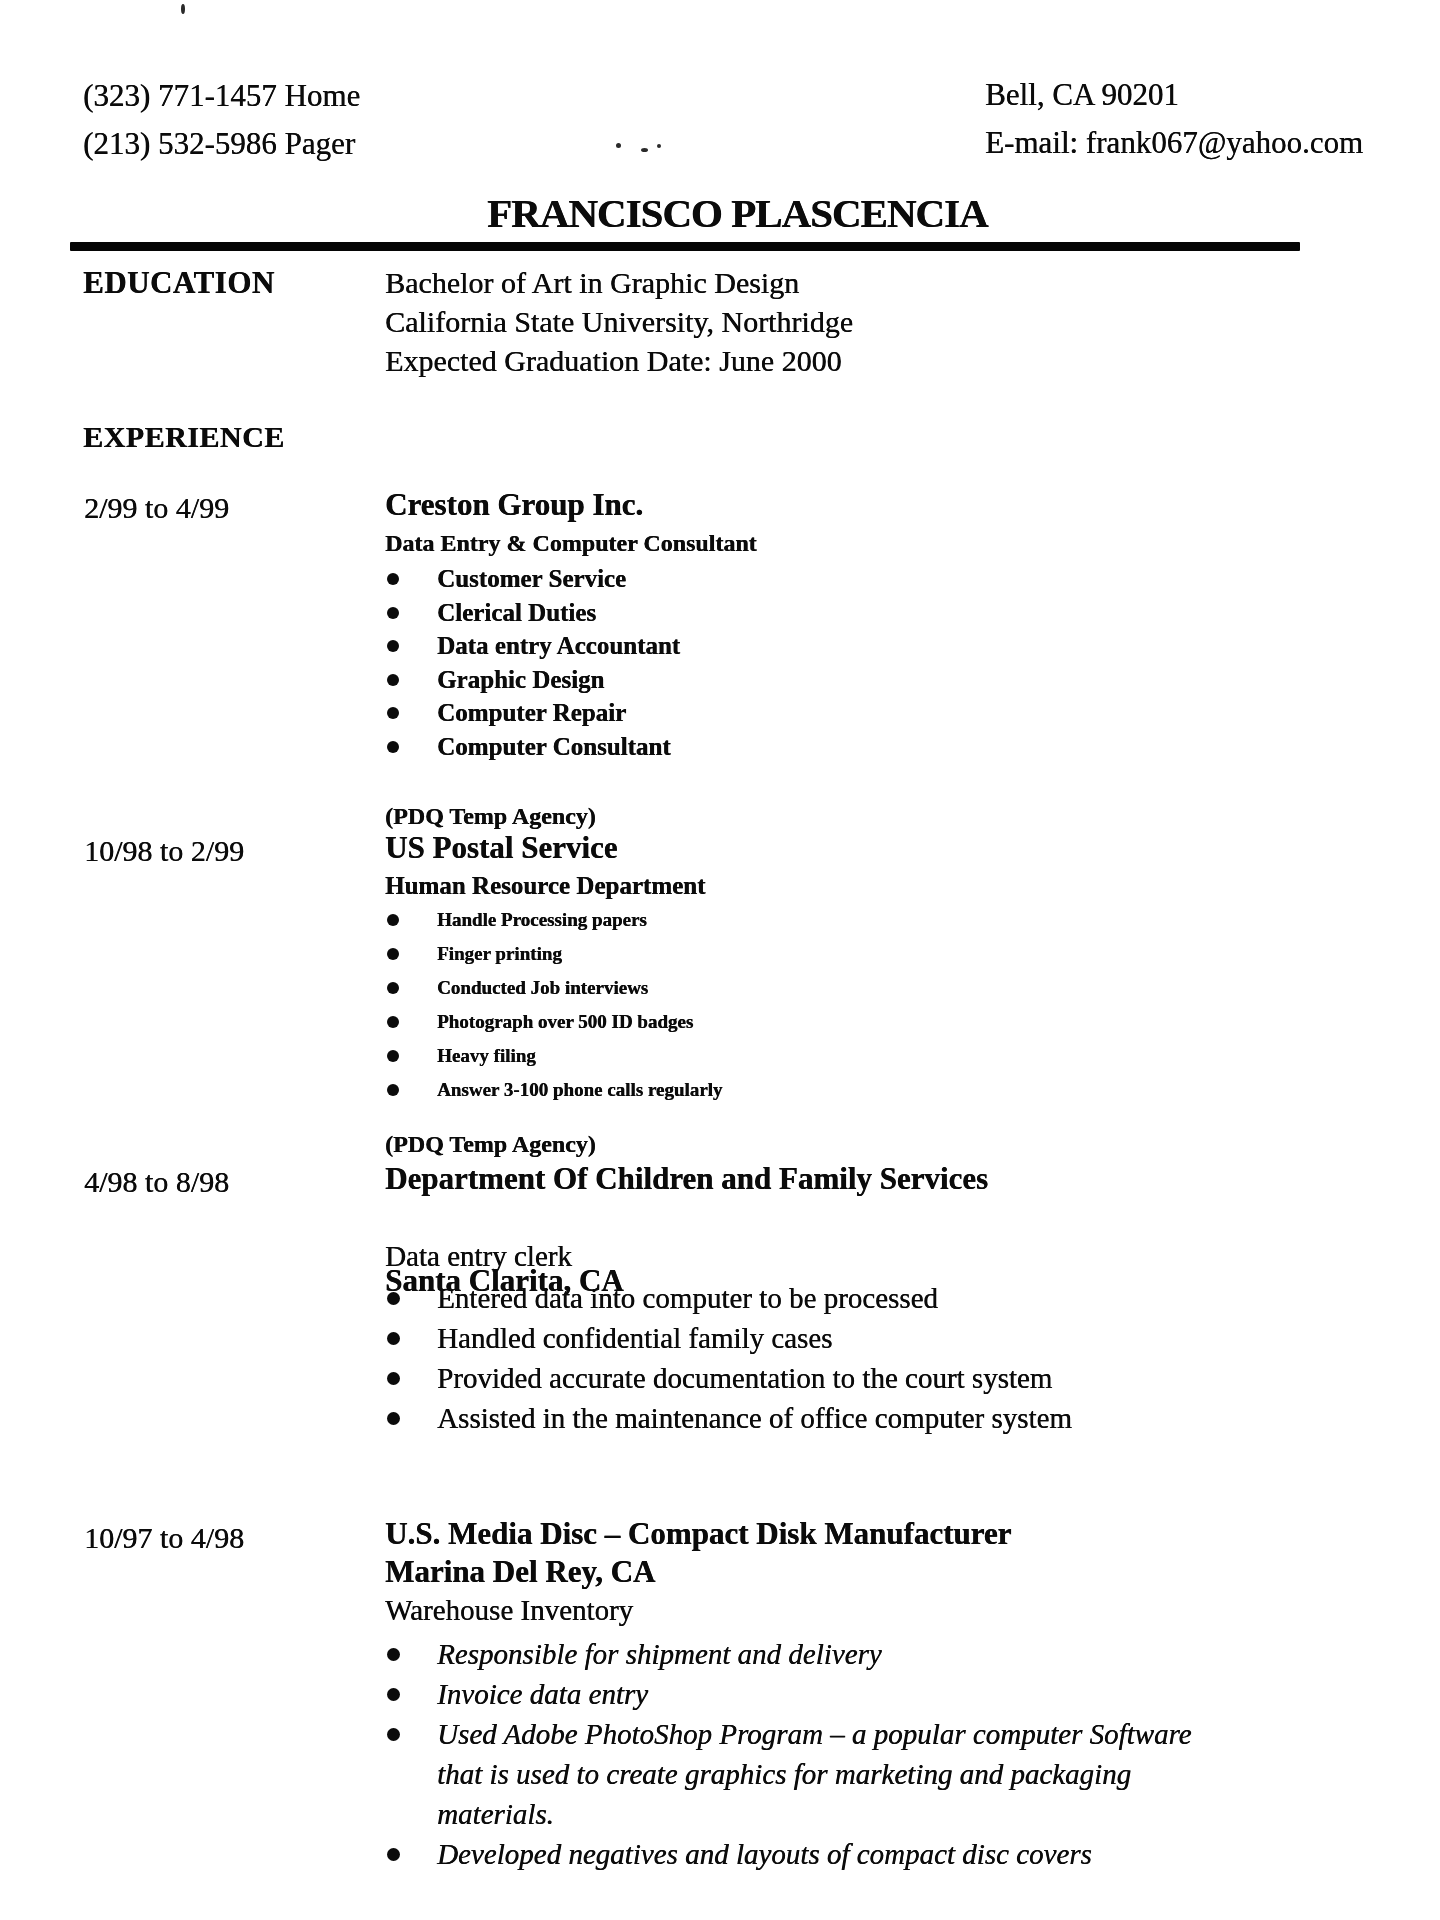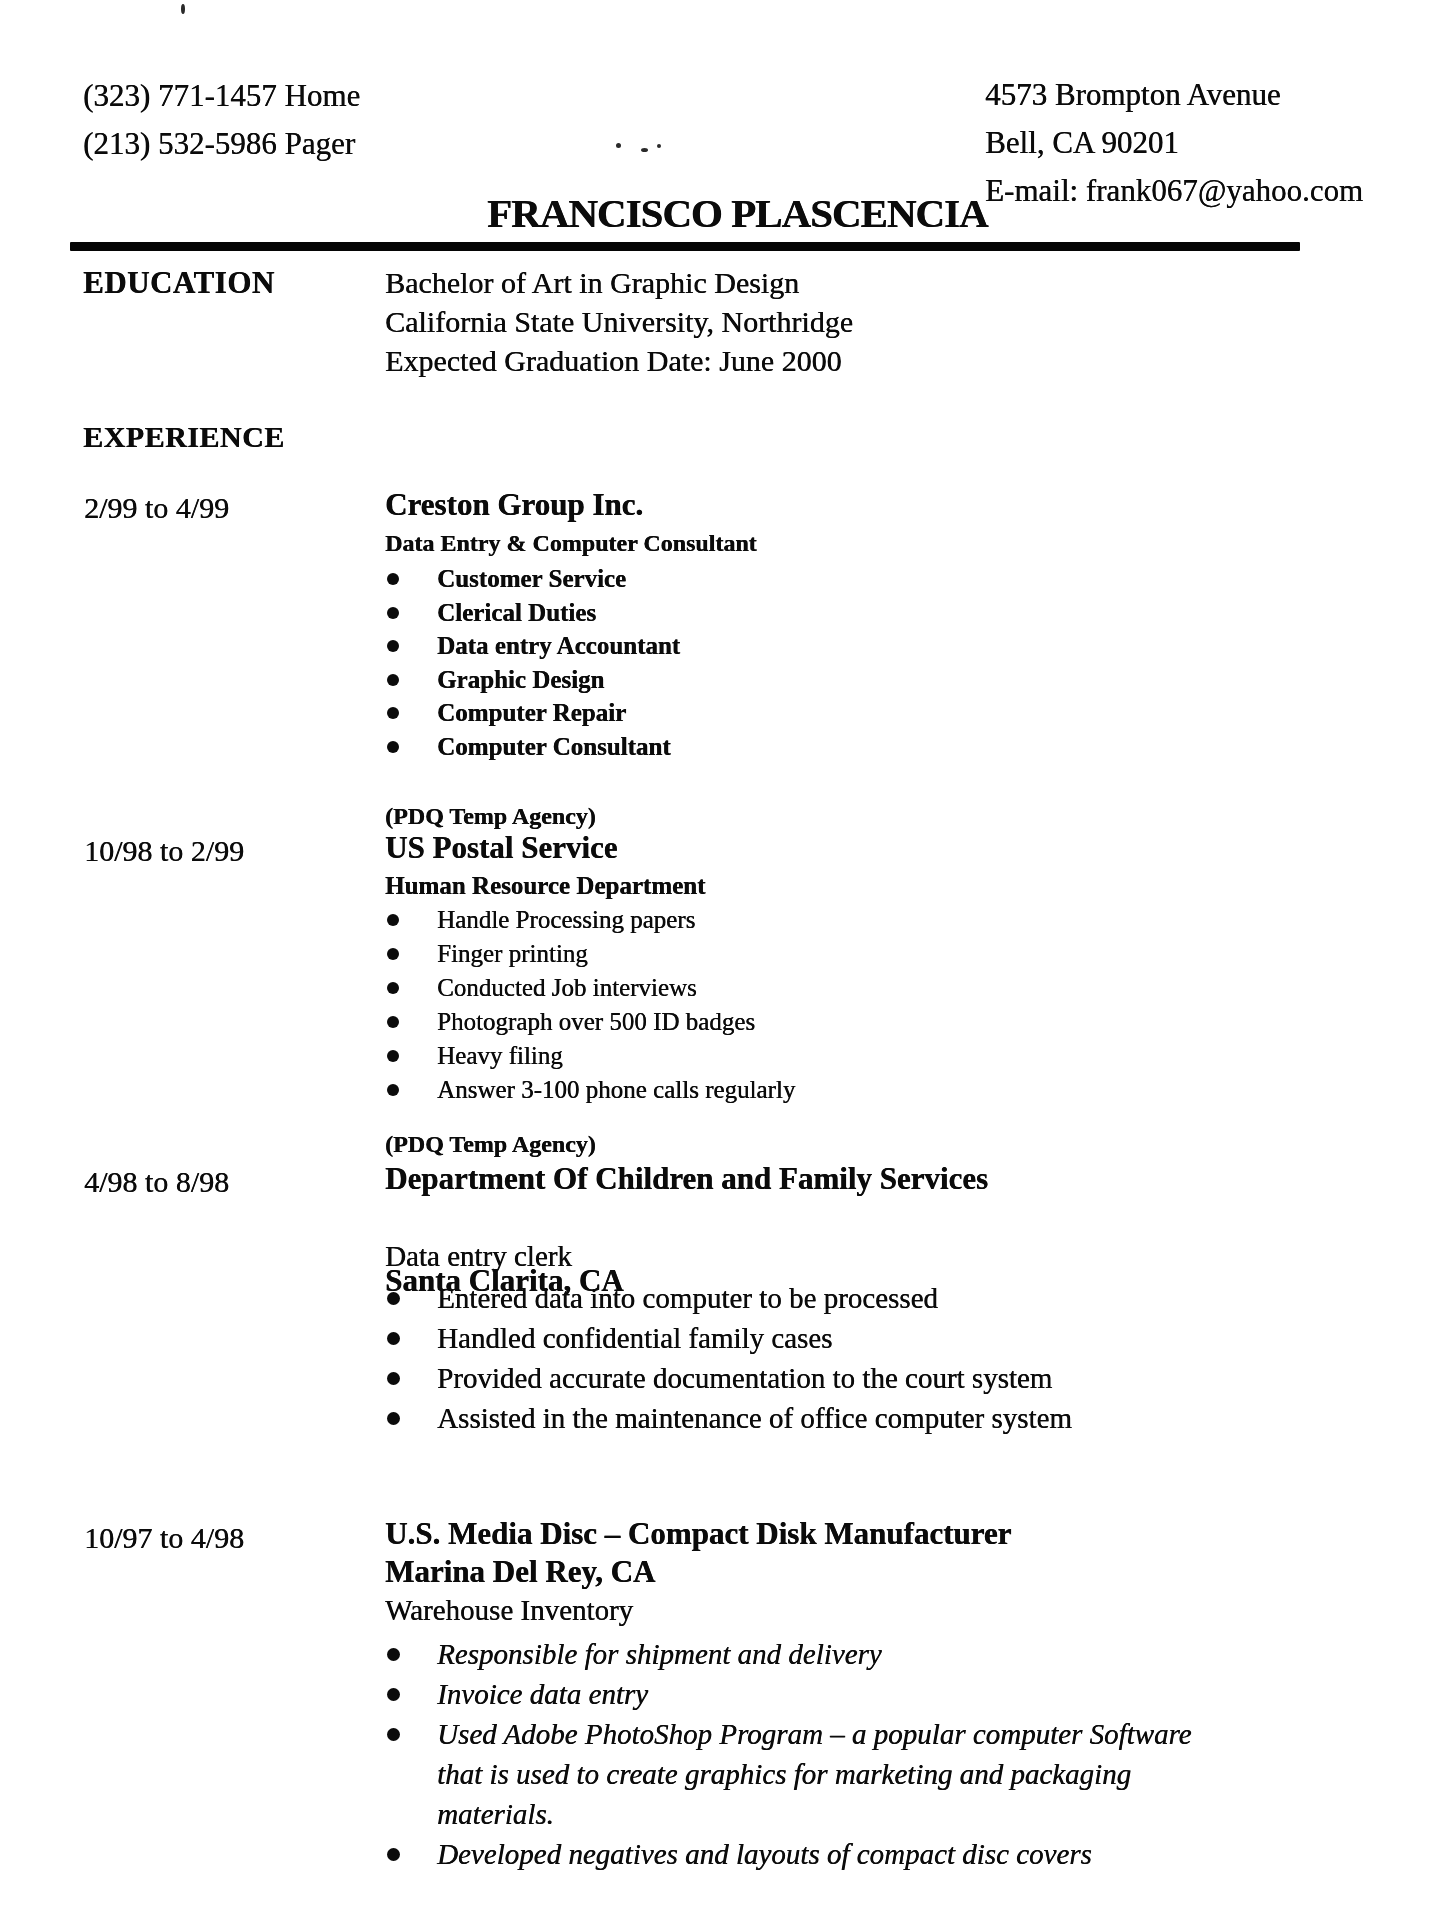--- a/index.html
+++ b/index.html
@@ -23,21 +23,21 @@
   .s24{font-size:24px;}
   .lh48 > div{line-height:48px;}
   .lh39 > div{line-height:39px;}
   .rule{position:absolute;left:70px;top:242px;width:1230px;height:9px;background:#050505;border-radius:1px;}
   ul.bullets{position:absolute;margin:0;padding:0;list-style:none;color:#0b0b0b;}
   ul.bullets li{position:relative;padding-left:52px;white-space:nowrap;
      text-shadow:0.4px 0 0 currentColor;}
   ul.bullets li::before{content:"";position:absolute;left:2px;border-radius:50%;background:#0b0b0b;}
   ul.bl-sm li{font-size:25px;font-weight:bold;line-height:33.6px;}
   ul.bl-sm li::before{width:12px;height:12px;top:11px;}
-  ul.bl-sm2 li{font-size:25px;font-weight:normal;line-height:34px;}
+  ul.bl-sm2 li{font-size:19px;font-weight:bold;line-height:34px;}
   ul.bl-sm2 li::before{width:12px;height:12px;top:11px;}
   ul.bl-lg li{font-size:29px;font-weight:normal;line-height:40px;}
   ul.bl-lg li::before{width:13px;height:13px;top:14px;}
   ul.bl-lg li.wrap{white-space:normal;width:760px;}
   .spk{position:absolute;background:#2a2a2a;border-radius:50%;}
 </style>
 </head>
 <body>
 
 <div class="page">
@@ -46,21 +46,20 @@
   <div class="spk" style="left:616px;top:143px;width:5px;height:5px;"></div>
   <div class="spk" style="left:641px;top:148px;width:7px;height:4px;"></div>
   <div class="spk" style="left:657px;top:144px;width:4px;height:4px;"></div>
 
   <div class="t s31 lh48" style="left:83px;top:72px;">
     <div>(323) 771-1457 Home</div>
     <div>(213) 532-5986 Pager</div>
   </div>
 
   <div class="t s31 lh48" style="left:985px;top:71px;">
-    <div>4573 Brompton Avenue</div>
     <div>Bell, CA 90201</div>
     <div>E-mail: frank067@yahoo.com</div>
   </div>
 
   <div class="t s41 b" style="left:487px;top:187px;">FRANCISCO PLASCENCIA</div>
   <div class="rule"></div>
 
   <div class="t s31 b" style="left:83px;top:263px;letter-spacing:0.5px;">EDUCATION</div>
   <div class="t s30 lh39" style="left:385px;top:263px;">
     <div>Bachelor of Art in Graphic Design</div>

